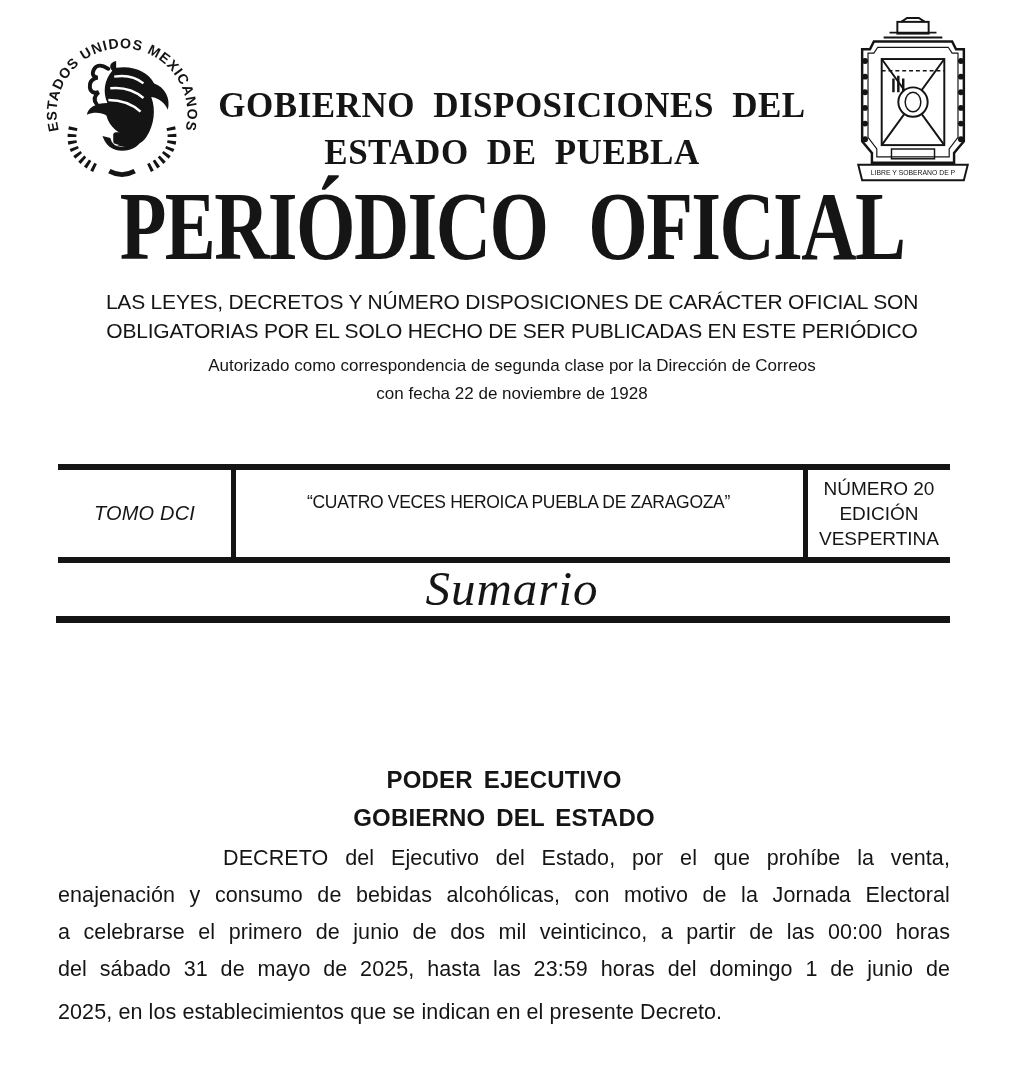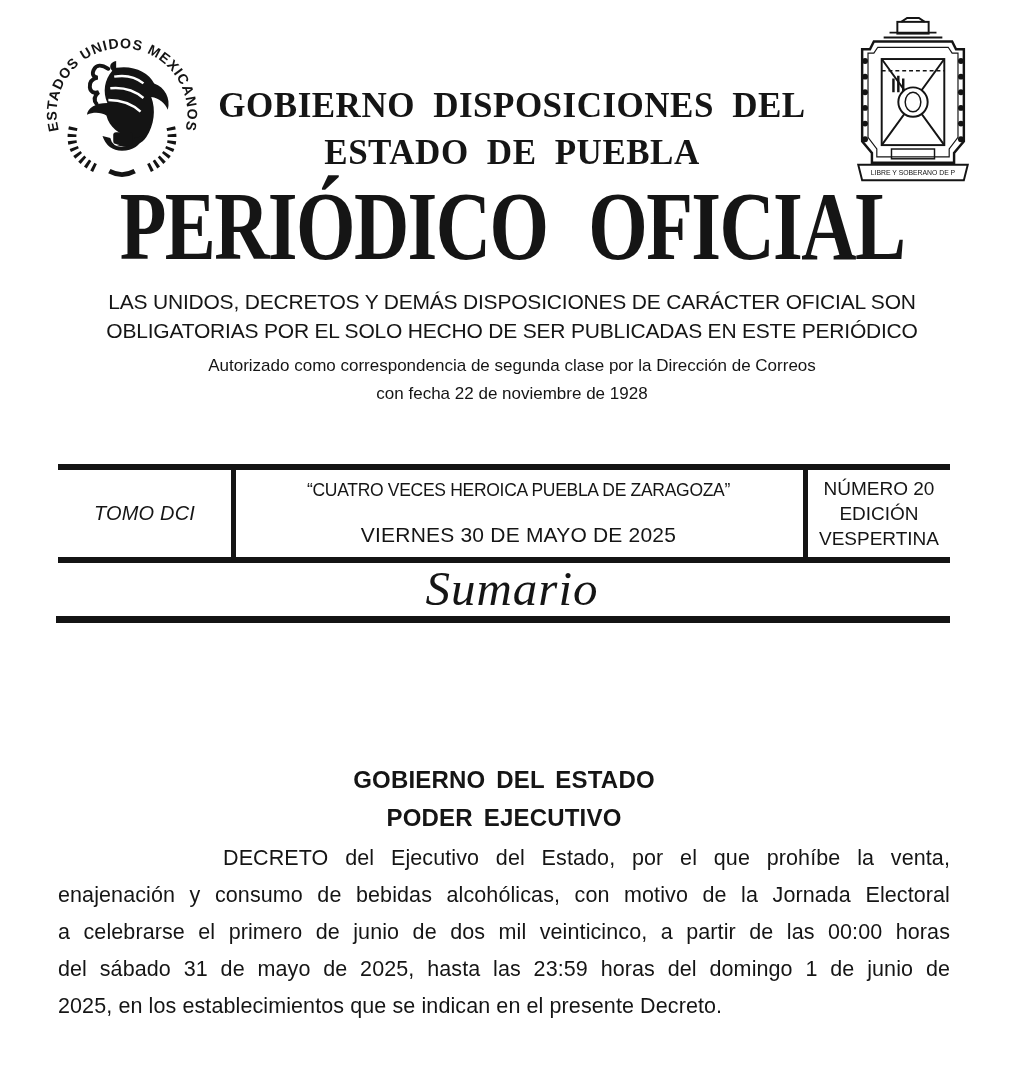--- a/index.html
+++ b/index.html
@@ -61,21 +61,21 @@
 
   
   .section-headings {
     position:absolute; left:58px; top:761px; width:892px; text-align:center;
     font-weight:bold; font-size:24px; line-height:38px; word-spacing:4px; letter-spacing:0.2px;
   }
   .decree { position:absolute; left:58px; top:840px; width:892px;
             font-size:21.5px; letter-spacing:0.1px; }
   .dl { height:37px; line-height:37px; text-align:justify; text-align-last:justify; overflow:hidden; }
   .dl.first { padding-left:165px; }
-  .dl.last  { text-align:left; text-align-last:left; }
+  .dl.last  { text-align:left; text-align-last:left;margin-top:6px; }
 </style>
 </head>
 <body>
 
 <div class="page">
 
   <svg class="emblem-mx" viewBox="0 0 160 180" aria-hidden="true">
     <defs>
       <path id="arcTop" d="M 14.5 118 A 67 67 0 1 1 145.5 118" fill="none"></path>
     </defs>
@@ -130,54 +130,53 @@
   </svg>
 
   <div class="gov-header">
     <div>GOBIERNO DISPOSICIONES DEL</div>
     <div>ESTADO DE PUEBLA</div>
   </div>
 
   <div class="main-title">PERIÓDICO OFICIAL</div>
 
   <div class="notice">
-    <div>LAS UNIDOS, DECRETOS Y DEMÁS DISPOSICIONES DE CARÁCTER OFICIAL SON</div>
+    <div>LAS LEYES, DECRETOS Y NÚMERO DISPOSICIONES DE CARÁCTER OFICIAL SON</div>
     <div>OBLIGATORIAS POR EL SOLO HECHO DE SER PUBLICADAS EN ESTE PERIÓDICO</div>
   </div>
 
   <div class="authorization">
     <div>Autorizado como correspondencia de segunda clase por la Dirección de Correos</div>
     <div>con fecha 22 de noviembre de 1928</div>
   </div>
 
   <div class="masthead">
     <div class="rule rule-top"></div>
     <div class="rule rule-bot"></div>
     <div class="vdiv vdiv1"></div>
     <div class="vdiv vdiv2"></div>
     <div class="cell cell-tomo">
       <span>TOMO DCI</span>
     </div>
     <div class="cell cell-mid">
       <div class="mid-motto">“CUATRO VECES HEROICA PUEBLA DE ZARAGOZA”</div>
-      <div class="mid-date">VIERNES 30 DE MAYO DE 2025</div>
     </div>
     <div class="cell cell-num">
       <div>NÚMERO 20</div>
       <div>EDICIÓN</div>
       <div>VESPERTINA</div>
     </div>
   </div>
 
   <div class="sumario">Sumario</div>
   <div class="rule rule-sumario"></div>
 
   <div class="section-headings">
+    <div>PODER EJECUTIVO</div>
     <div>GOBIERNO DEL ESTADO</div>
-    <div>PODER EJECUTIVO</div>
   </div>
 
   <div class="decree">
     <div class="dl first">DECRETO del Ejecutivo del Estado, por el que prohíbe la venta,</div>
     <div class="dl">enajenación y consumo de bebidas alcohólicas, con motivo de la Jornada Electoral</div>
     <div class="dl">a celebrarse el primero de junio de dos mil veinticinco, a partir de las 00:00 horas</div>
     <div class="dl">del sábado 31 de mayo de 2025, hasta las 23:59 horas del domingo 1 de junio de</div>
     <div class="dl last">2025, en los establecimientos que se indican en el presente Decreto.</div>
   </div>
 

